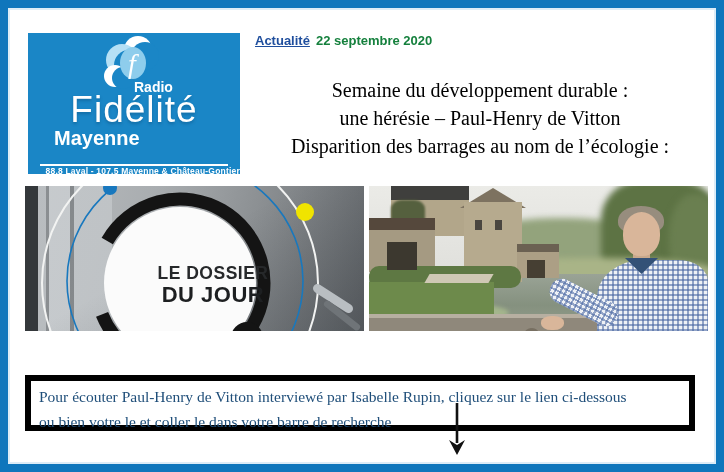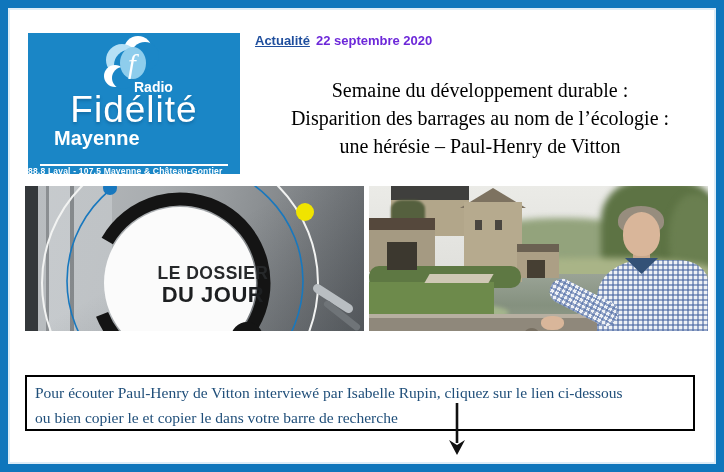--- a/index.html
+++ b/index.html
@@ -24,27 +24,27 @@
   .logo-main {
     position:absolute; left:0; top:56px; width:100%; text-align:center;
     font-size:37px; font-weight:normal; letter-spacing:1px;
     text-shadow:0 2px 3px rgba(10,60,100,.35);
   }
   .logo-region { position:absolute; left:0; top:94px; width:100%; text-align:left;
     transform:translateX(26px); font-size:20px; font-weight:bold; }
   .logo-tagline { position:absolute; left:0; top:112px; width:100%; text-align:center;
     font-size:16px; font-weight:bold; letter-spacing:2.5px; }
   .logo-divider { position:absolute; left:12px; right:12px; top:131px; height:1.5px; background:#fff; }
-  .logo-freq { position:absolute; left:0; top:133px; width:100%; text-align:left;
+  .logo-freq { position:absolute; left:0; top:133px; width:100%; text-align:right;
     font-size:8.5px; font-weight:bold; letter-spacing:.2px; }
 
   
   .meta { position:absolute; left:247px; top:25px; font-size:13px; font-weight:bold; }
   .category { color:#1f4e9d; text-decoration:underline; margin-right:6px; }
-  .date { color:#6d28d9; }
+  .date { color:#15803d; }
   .title {
     position:absolute; left:247px; top:68px; width:450px;
     font-family:"Liberation Serif", serif; font-weight:normal;
     font-size:20px; line-height:28px; color:#000;
   }
   .title span { display:block;text-align:center; }
 
   
   .media { position:absolute; top:178px; height:145px; overflow:hidden;text-decoration:underline; }
   .dossier { left:17px; width:339px;
@@ -121,21 +121,21 @@
   .m-shirt { left:228px; top:74px; width:111px; height:111px; z-index:8;
     border-radius:42% 26% 0 0 / 34% 20% 0 0; }
   .m-arm { left:178px; top:104px; width:74px; height:25px; border-radius:13px;
     transform:rotate(27deg); z-index:9; }
   .m-hand { left:172px; top:130px; width:23px; height:14px; background:#d9b69a;
     border-radius:45%; z-index:9; }
 
   
   .info-box {
     position:absolute; left:17px; top:367px; width:670px; height:56px;
-    border:2px solid #000000; padding:3px 8px;
+    border:6px solid #000000; padding:3px 8px;
     font-family:"Liberation Serif", serif; font-size:15.5px; line-height:25px;
     color:#1f4e79;
   }
   .info-box p { white-space:nowrap; }
   .down-arrow { position:absolute; left:438px; top:395px; z-index:5; }
 </style>
 </head>
 <body>
 
 <div class="page">
@@ -157,22 +157,22 @@
     <div class="logo-divider"></div>
     <div class="logo-freq">88.8 Laval - 107.5 Mayenne &amp; Château-Gontier</div>
   </div>
 
   <div class="meta">
     <a class="category" href="#">Actualité</a><span class="date">22 septembre 2020</span>
   </div>
 
   <h1 class="title">
     <span>Semaine du développement durable :</span>
+    <span>une hérésie – Paul-Henry de Vitton</span>
     <span>Disparition des barrages au nom de l’écologie :</span>
-    <span>une hérésie – Paul-Henry de Vitton</span>
   </h1>
 
   <div class="media dossier">
     <div class="d-bar-left"></div>
     <div class="d-window"></div>
     <div class="d-shade"></div>
     <svg class="d-rings" viewBox="0 0 339 185">
       <circle cx="155" cy="97" r="138" fill="none" stroke="#f2f3f2" stroke-width="2"></circle>
       <circle cx="160" cy="95" r="118" fill="none" stroke="#1878be" stroke-width="1.6"></circle>
       <circle cx="155" cy="97" r="84" fill="none" stroke="#141414" stroke-width="13" stroke-dasharray="451 77" transform="rotate(-150 155 97)"></circle>
@@ -213,21 +213,21 @@
     <div class="m-head"></div>
     <div class="m-neck"></div>
     <div class="m-shirt gingham"></div>
     <div class="m-collar"></div>
     <div class="m-arm gingham"></div>
     <div class="m-hand"></div>
   </div>
 
   <div class="info-box">
     <p>Pour écouter Paul-Henry de Vitton interviewé par Isabelle Rupin, cliquez sur le lien ci-dessous</p>
-    <p>ou bien copier le et copier le dans votre barre de recherche</p>
+    <p>ou bien votre le et coller le dans votre barre de recherche</p>
   </div>
 
   <svg class="down-arrow" width="22" height="52" viewBox="0 0 22 52">
     <line x1="11" y1="0" x2="11" y2="40" stroke="#111" stroke-width="2.6"></line>
     <polygon points="3,37 11,52 19,37 11,42" fill="#111"></polygon>
   </svg>
 
 </div>
 
 </body></html>

